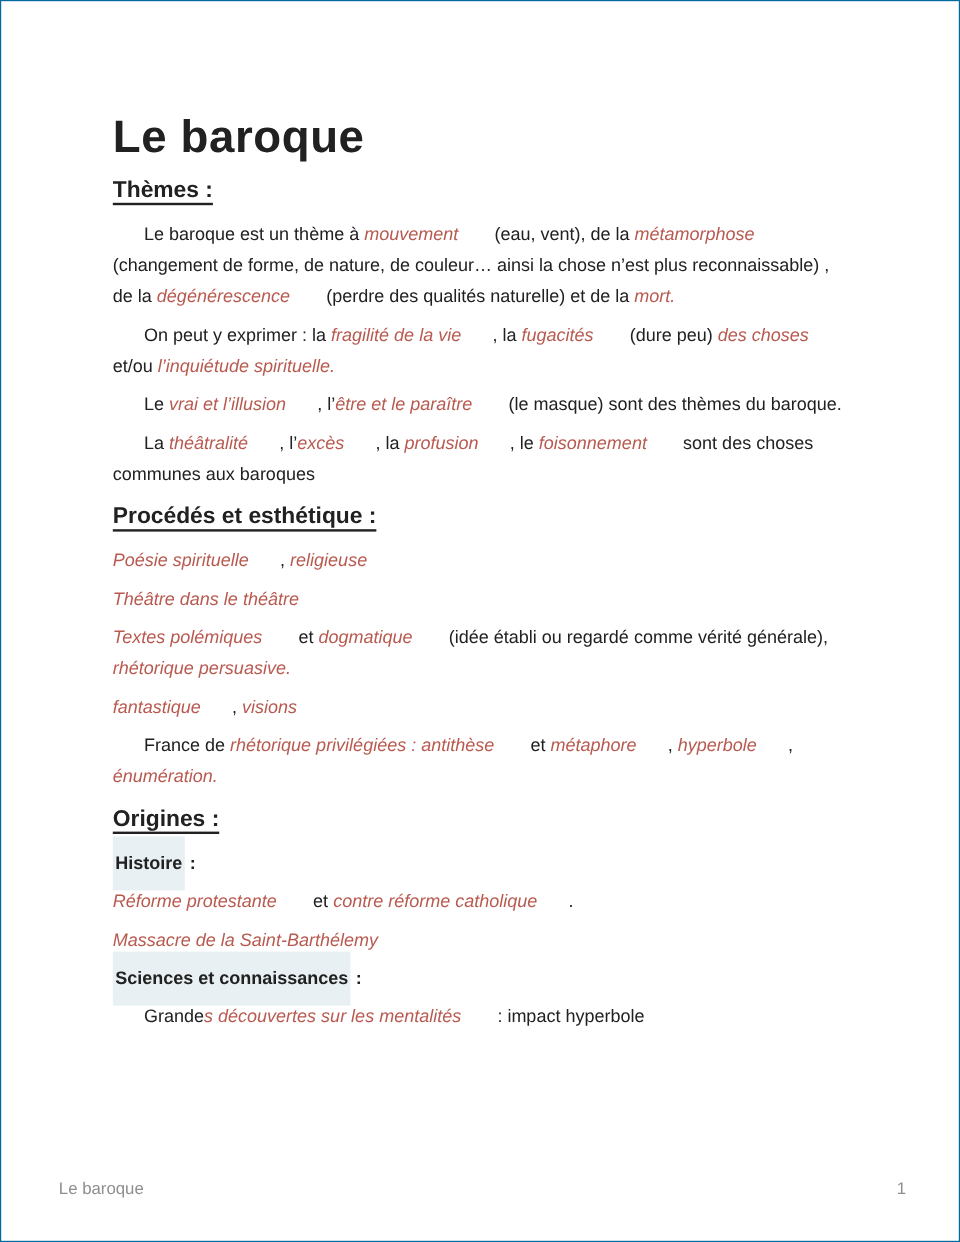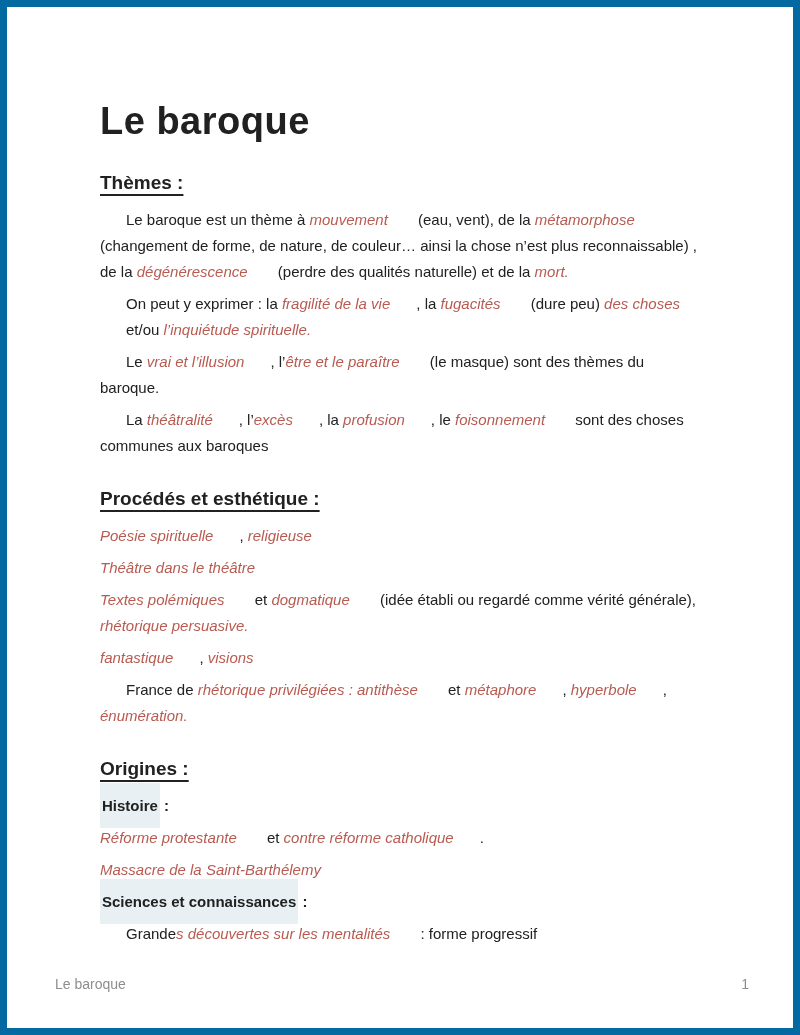--- a/index.html
+++ b/index.html
@@ -12,21 +12,21 @@
   body{
     width:800px;height:1035px;
     background:#fdfdfd;
     font-family:"Liberation Sans", sans-serif;
     color:var(--ink);
     position:relative;
   }
   .page{
     position:absolute;inset:0;
     background:#ffffff;
-    border:7px solid #0369a1;
+    border:1px solid #0369a1;
     box-sizing:border-box;
     overflow:hidden;
   }
   .content{
     padding:0 88px 0 93px;
   }
   h1.doc-title{
     font-size:38px;
     line-height:44px;
     font-weight:bold;
@@ -36,21 +36,21 @@
   .subtitle{
     color:var(--red);
     font-size:15px;
     line-height:20px;
     margin:32px 0 26px 0;
   }
   h2.sect{
     font-size:19px;
     line-height:24px;
     font-weight:bold;
-    margin:28px 0 12px 0;
+    margin:10px 0 12px 0;
     text-decoration:underline;
     text-underline-offset:5px;
     text-decoration-thickness:2px;
   }
   p.para{
     font-size:15px;
     line-height:26px;
     margin:0 0 6px 0;
   }
   .red{color:var(--red);font-style:italic;}
@@ -98,21 +98,21 @@
 
     <h2 class="sect">Origines :</h2>
 
     <h3 class="subhead"><span class="hl">Histoire</span><span> :</span></h3>
 
     <p class="para"><span class="red">Réforme protestante</span><span class="blk"> et </span><span class="red">contre réforme catholique</span><span class="blk">.</span></p>
     <p class="para"><span class="red">Massacre de la Saint-Barthélemy</span></p>
 
     <h3 class="subhead"><span class="hl">Sciences et connaissances</span><span> :</span></h3>
 
-    <p class="para"><span class="blk">Grande</span><span class="red">s découvertes sur les mentalités</span><span class="blk"> : forme progressif</span></p>
+    <p class="para"><span class="blk">Grande</span><span class="red">s découvertes sur les mentalités</span><span class="blk"> : impact hyperbole</span></p>
 
   </div>
 
   <div class="footer">
     <span>Le baroque</span>
     <span>1</span>
   </div>
 </div>
 
 </body></html>

